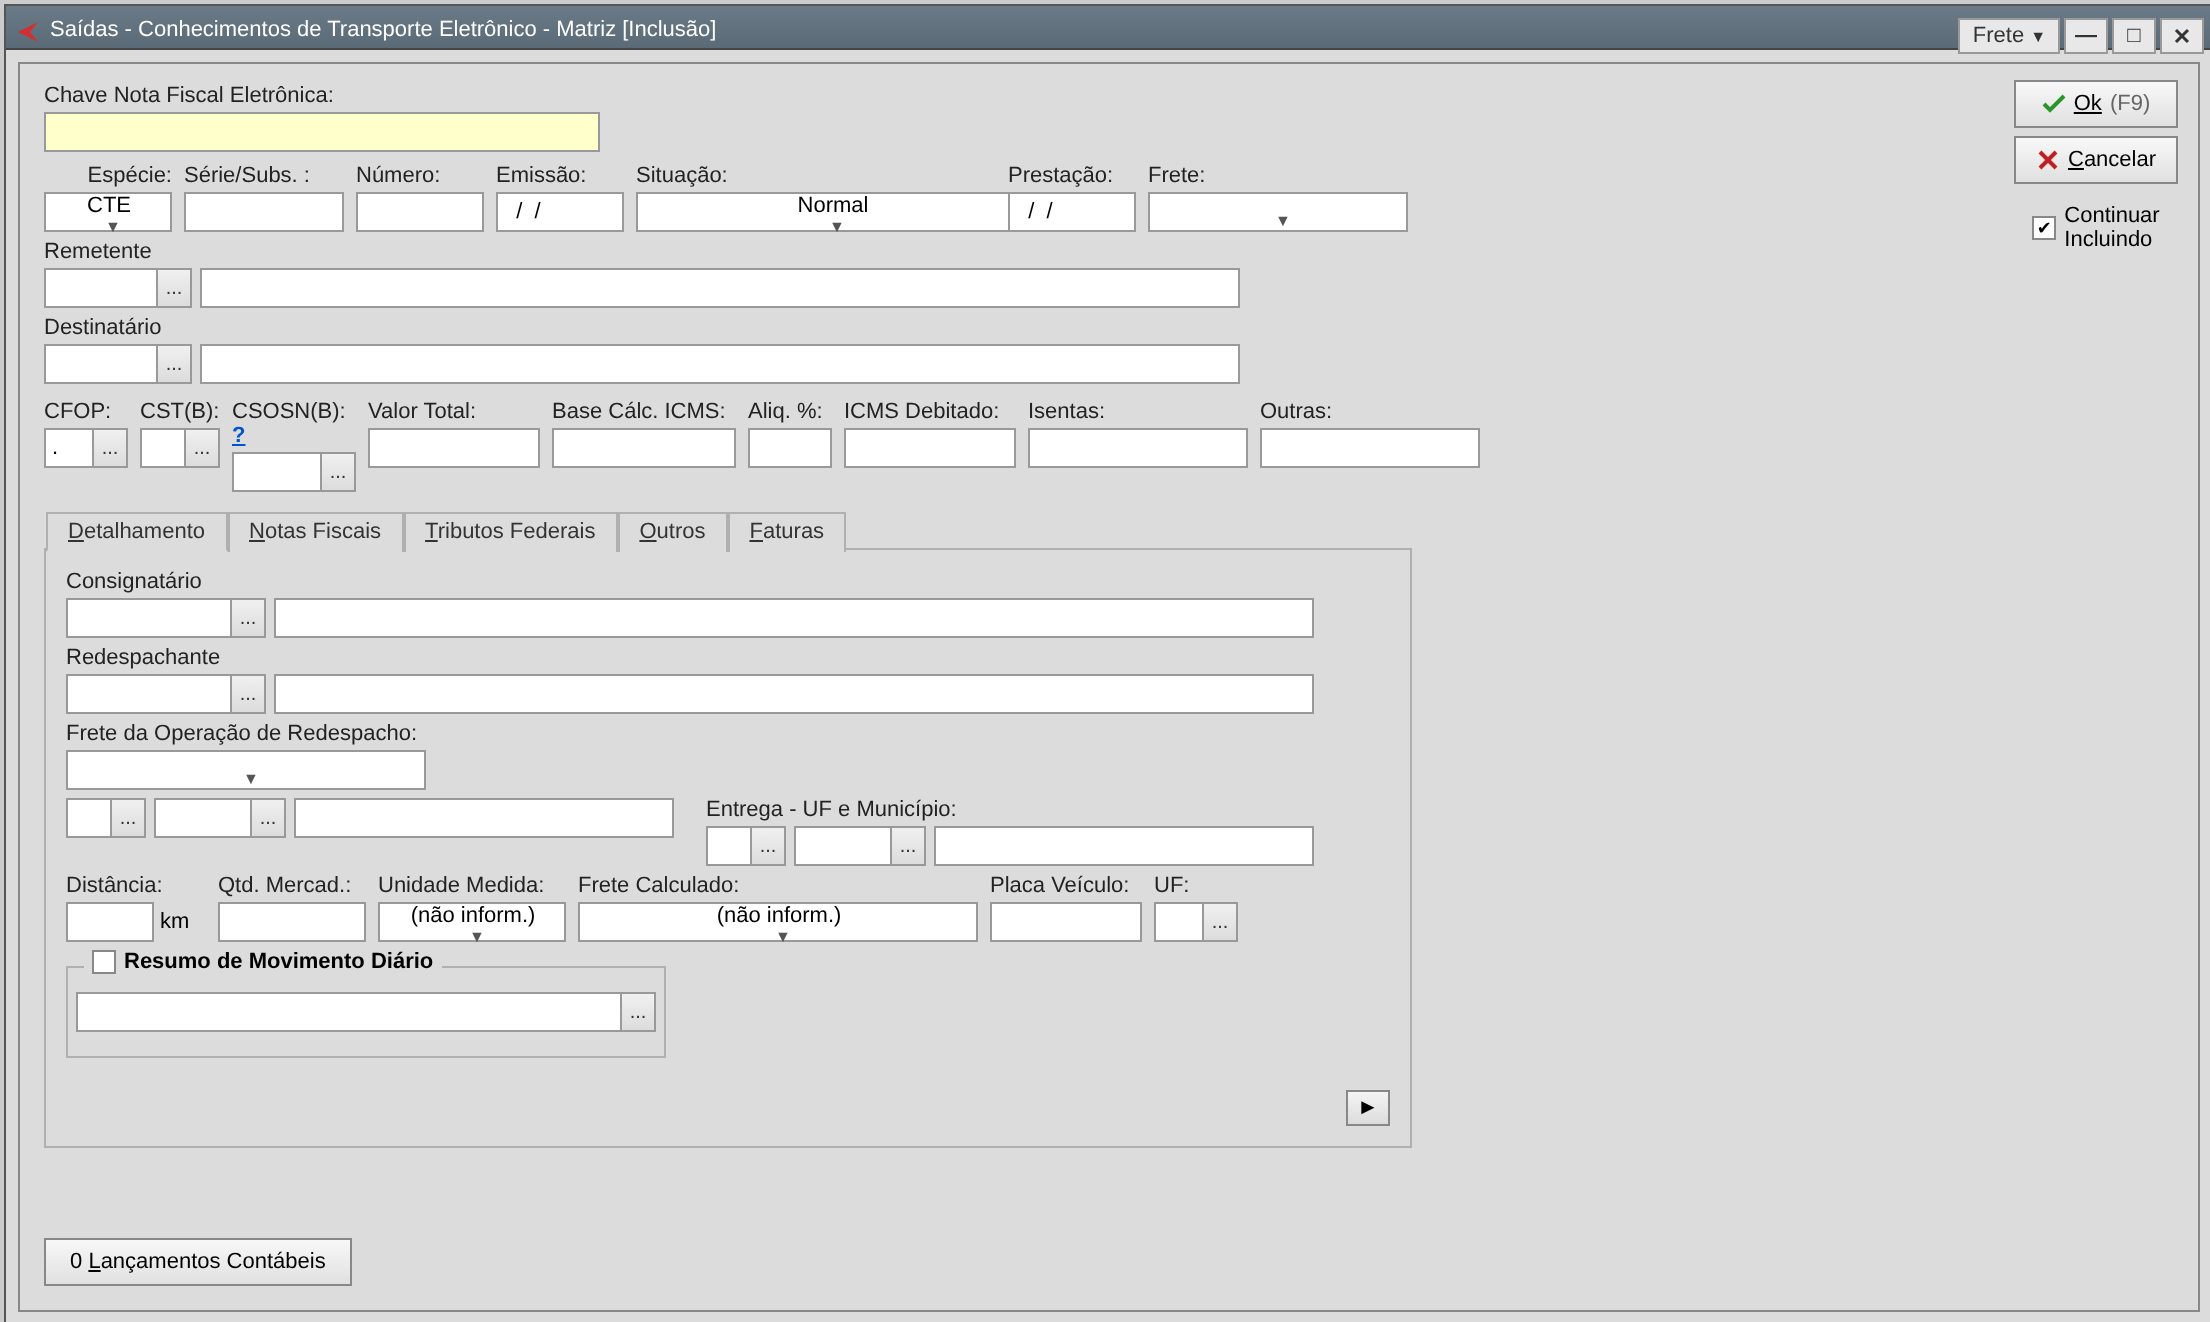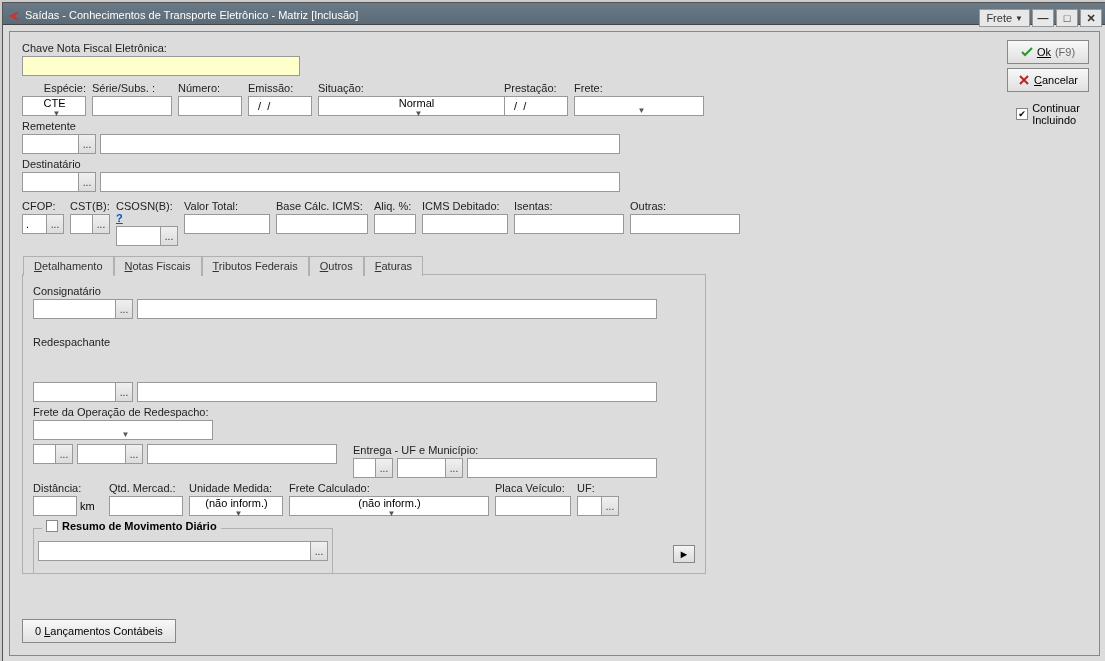--- a/index.html
+++ b/index.html
@@ -211,21 +211,21 @@
         <span class="label">Consignatário</span>
         <div style="display:flex;gap:4px;">
           <div class="browse-grp">
               <input type="text" style="width: 82px;">
               <div class="browse-btn">...</div>
             </div>
           <input type="text" style="width: 520px;">
         </div>
       </div>
 
-      <div class="col" style="margin-top:17px;gap:32px;">
+      <div class="col" style="margin-top:4px;">
         <span class="label">Redespachante</span>
         <div style="display:flex;gap:4px;">
           <div class="browse-grp">
               <input type="text" style="width: 82px;">
               <div class="browse-btn">...</div>
             </div>
           <input type="text" style="width: 520px;">
         </div>
       </div>
 

